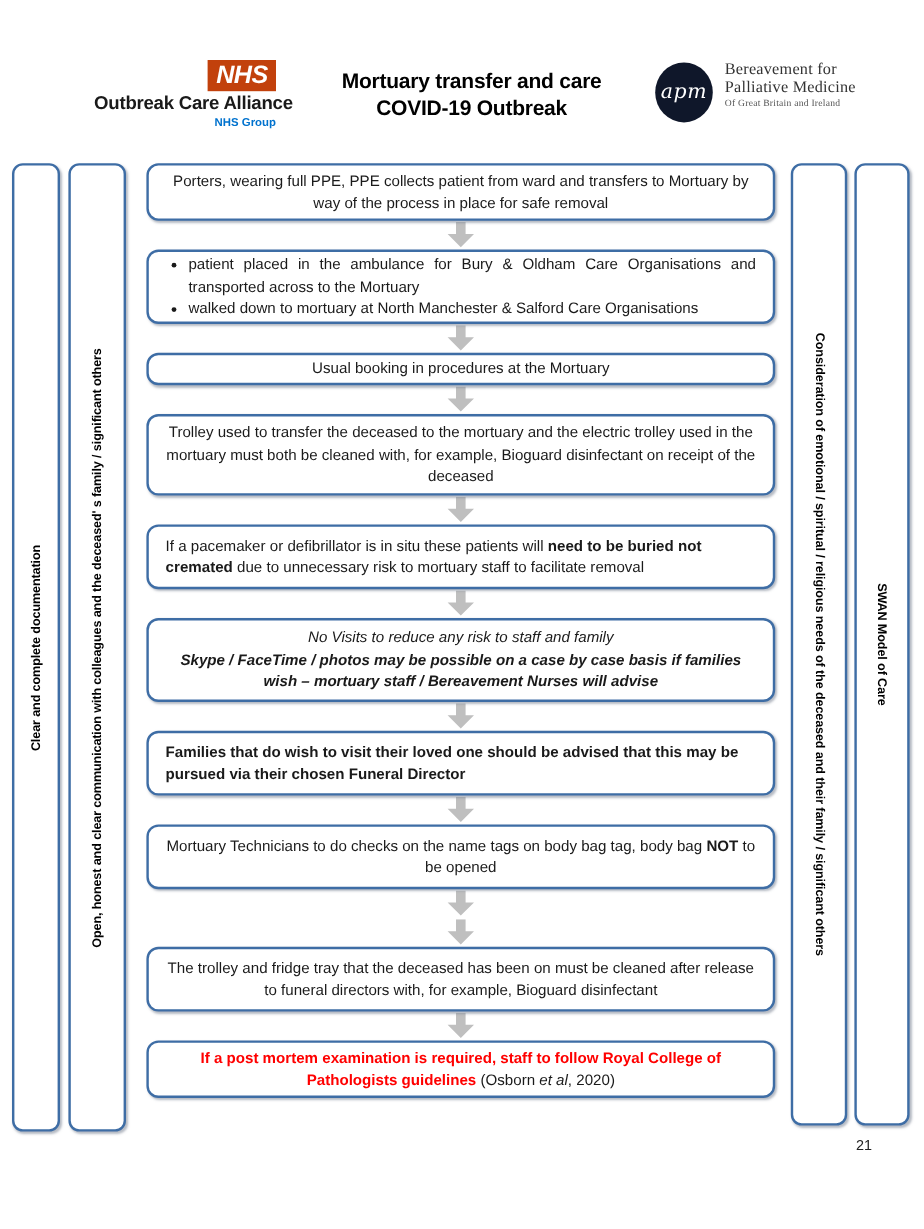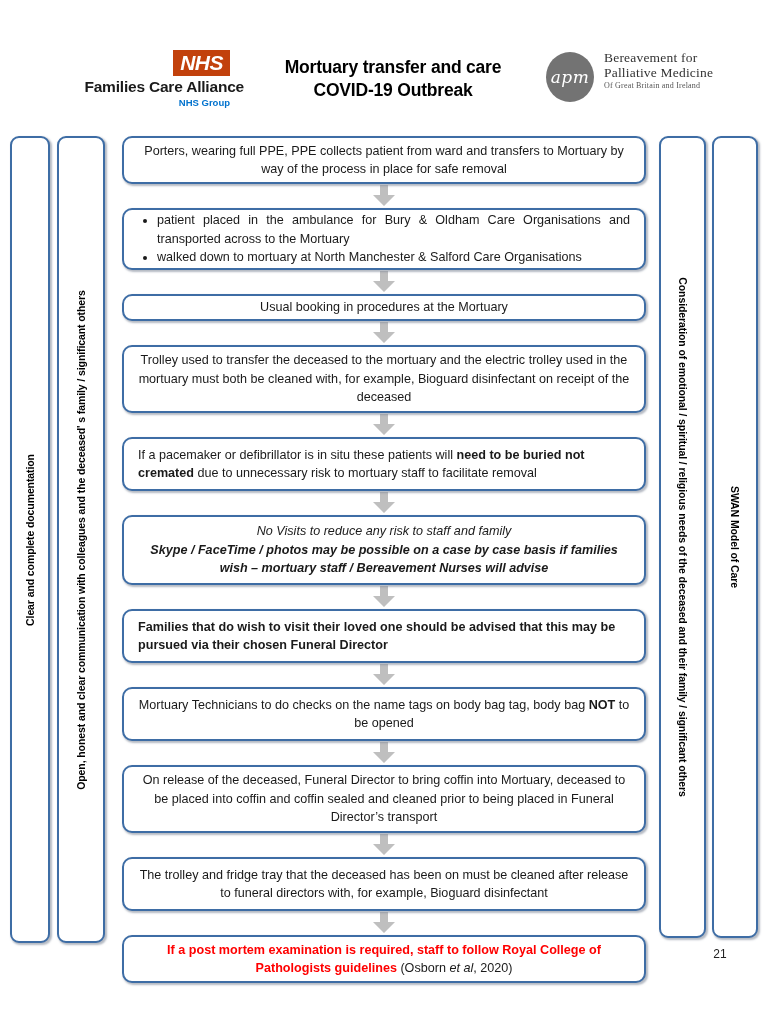--- a/index.html
+++ b/index.html
@@ -75,21 +75,21 @@
   .apm-wrap {
     position: absolute;
     left: 546px; top: 2px;
     width: 210px; height: 62px;
   }
   .apm-circle {
     position: absolute;
     left: 0; top: 4px;
     width: 48px; height: 50px;
     border-radius: 50%;
-    background: #737373;
+    background: #0f172a;
   }
   .apm-circle span {
     display: block;
     text-align: center;
     color: #ffffff;
     font-family: "DejaVu Serif", serif;
     font-style: italic;
     font-size: 17px;
     line-height: 50px;
     letter-spacing: 0.5px;
@@ -201,21 +201,21 @@
   }
   .arrow svg { display: block; }
 </style>
 </head>
 <body>
 
 <div id="header">
 
   <div class="nhs-logo-wrap">
     <span class="nhs-box">NHS</span>
-    <span class="nca-name">Families Care Alliance</span>
+    <span class="nca-name">Outbreak Care Alliance</span>
     <span class="nhs-group">NHS Group</span>
   </div>
 
   <div class="doc-title">
     <div>Mortuary transfer and care</div>
     <div>COVID-19 Outbreak</div>
   </div>
 
   <div class="apm-wrap">
     <div class="apm-circle">
@@ -311,23 +311,20 @@
       </svg>
     </div>
     <div class="node" style="height: 54px;">
       <div class="body">Mortuary Technicians to do checks on the name tags on body bag tag, body bag <b>NOT</b> to be opened</div>
     </div>
     <div class="arrow">
       <svg width="26" height="22" viewBox="0 0 26 22" aria-hidden="true">
         <polygon points="9,0 17,0 17,10 24,10 13,21 2,10 9,10" fill="#BFBFBF"></polygon>
       </svg>
     </div>
-    <div class="node" style="height: 68px;">
-      <div class="body">On release of the deceased, Funeral Director to bring coffin into Mortuary, deceased to be placed into coffin and coffin sealed and cleaned prior to being placed in Funeral Director’s transport</div>
-    </div>
     <div class="arrow">
       <svg width="26" height="22" viewBox="0 0 26 22" aria-hidden="true">
         <polygon points="9,0 17,0 17,10 24,10 13,21 2,10 9,10" fill="#BFBFBF"></polygon>
       </svg>
     </div>
     <div class="node" style="height: 54px;">
       <div class="body">The trolley and fridge tray that the deceased has been on must be cleaned after release to funeral directors with, for example, Bioguard disinfectant</div>
     </div>
     <div class="arrow">
       <svg width="26" height="22" viewBox="0 0 26 22" aria-hidden="true">

